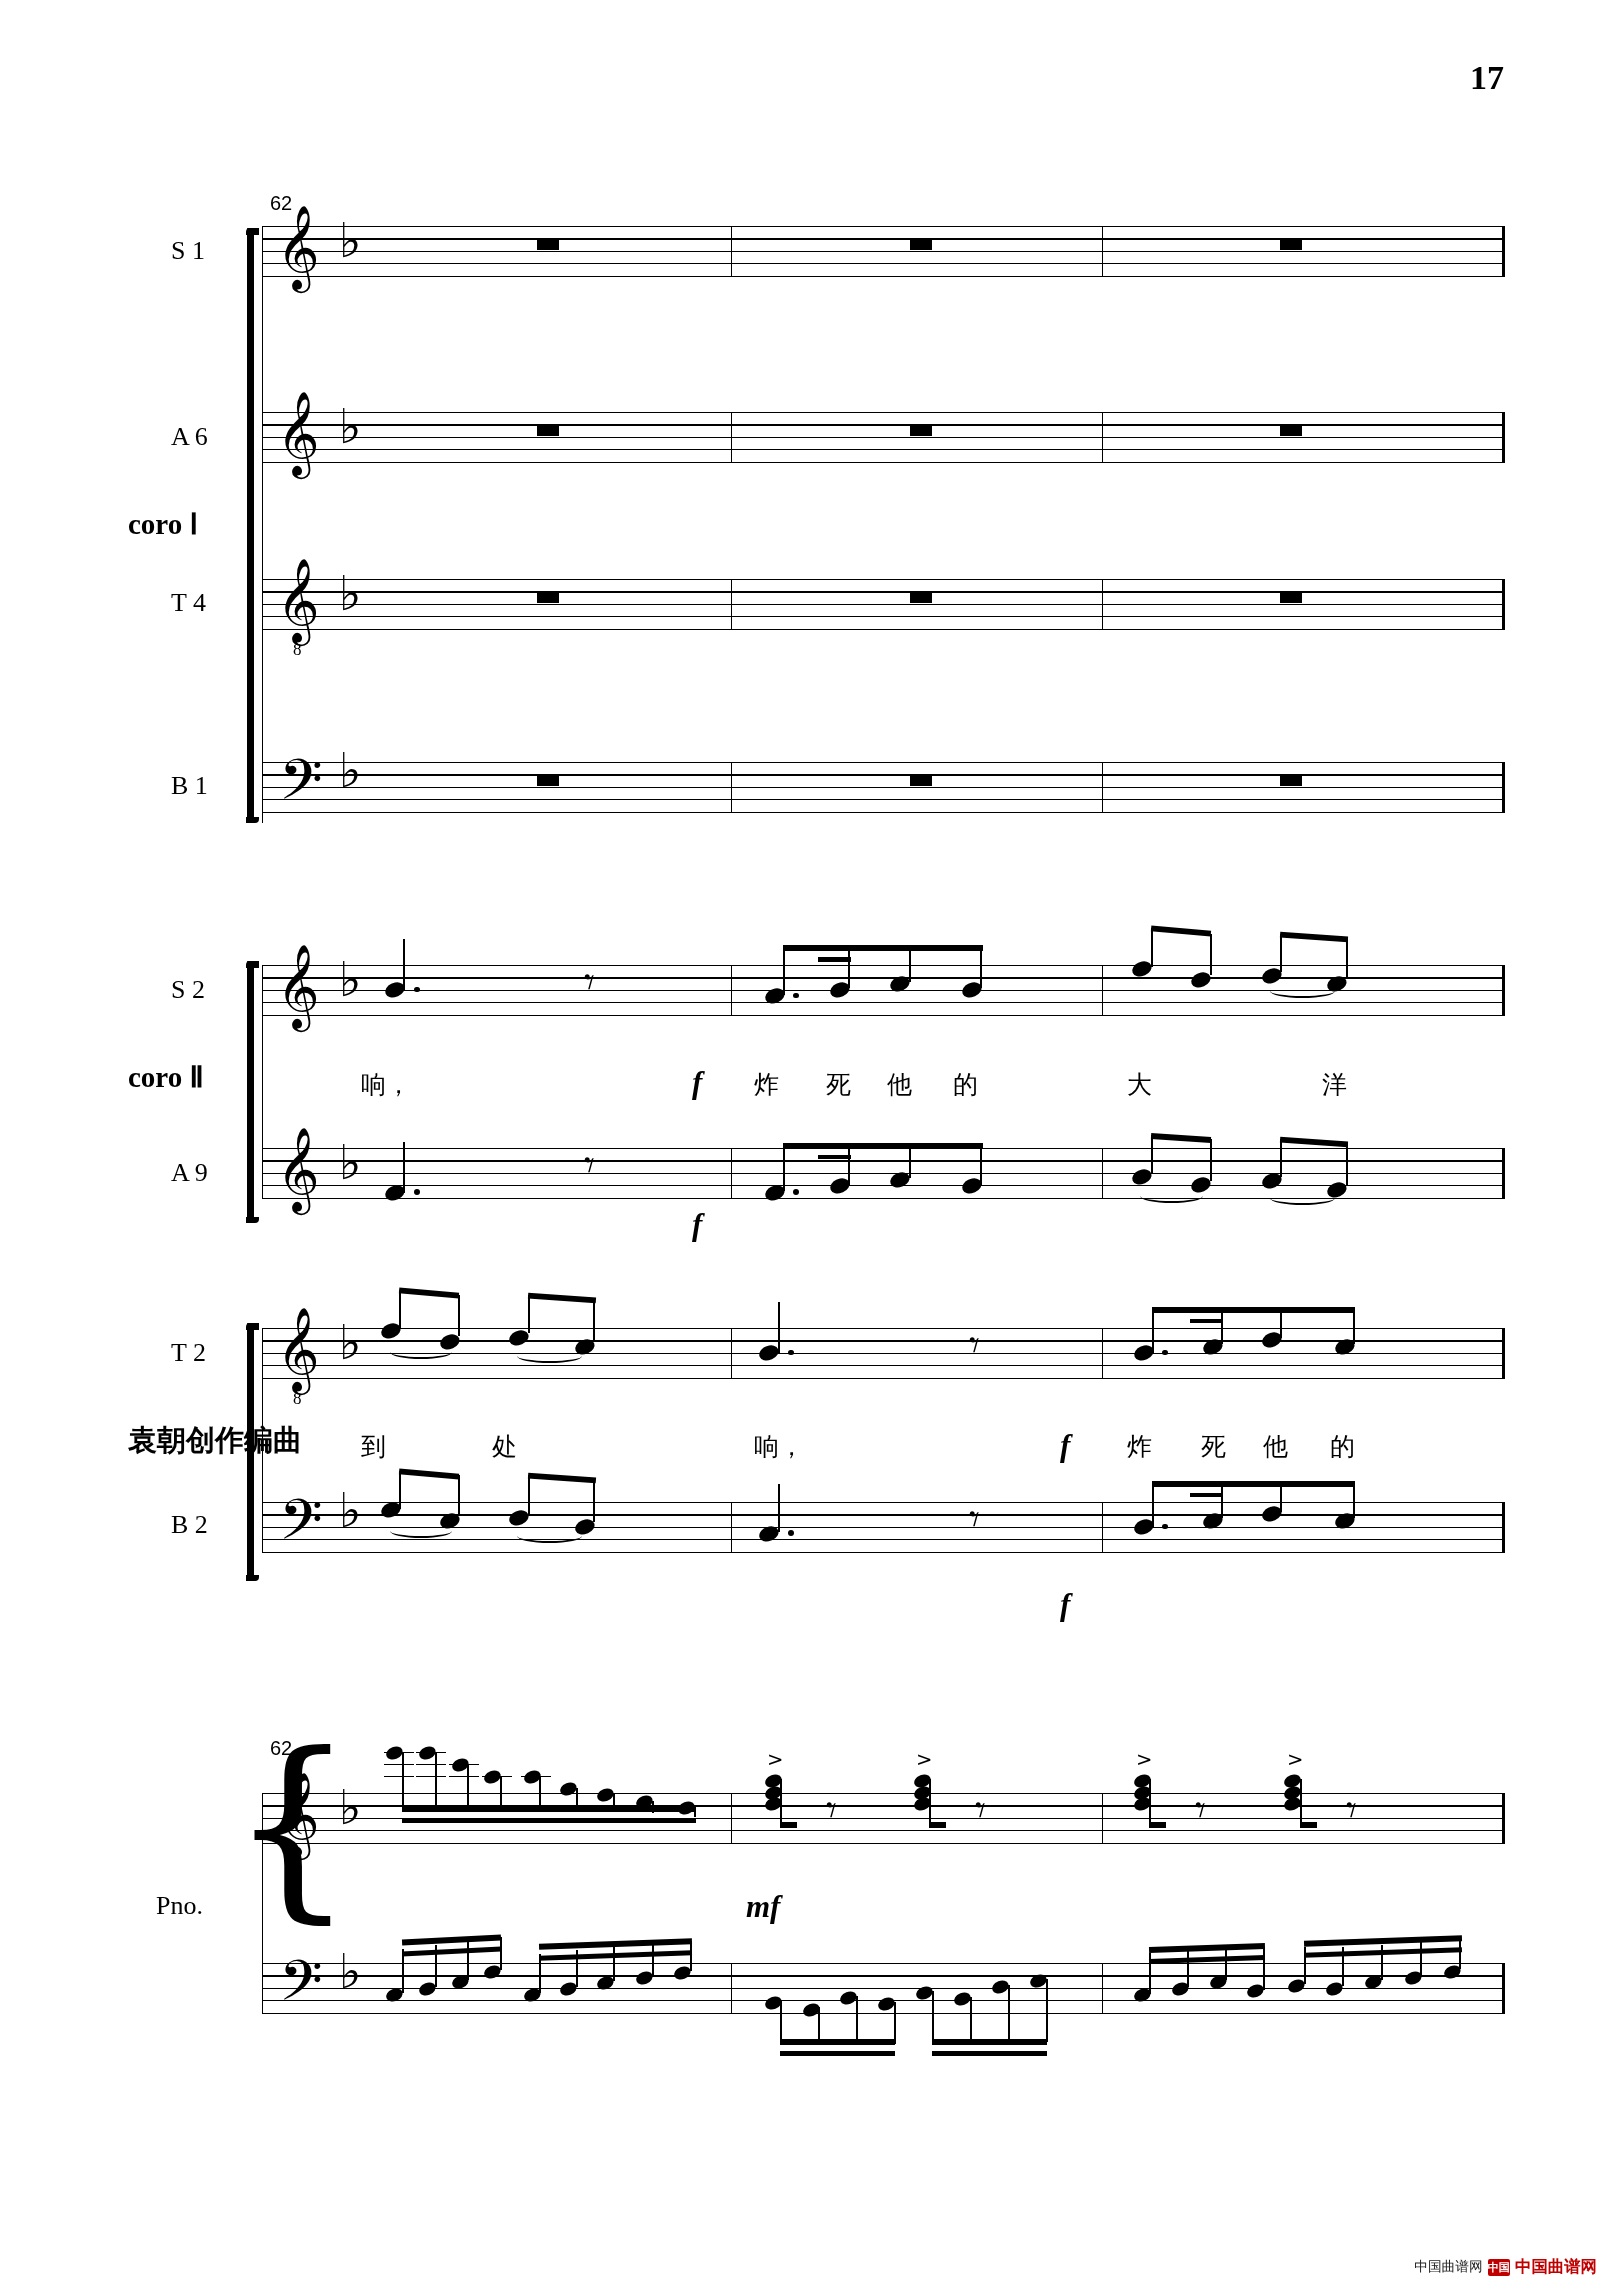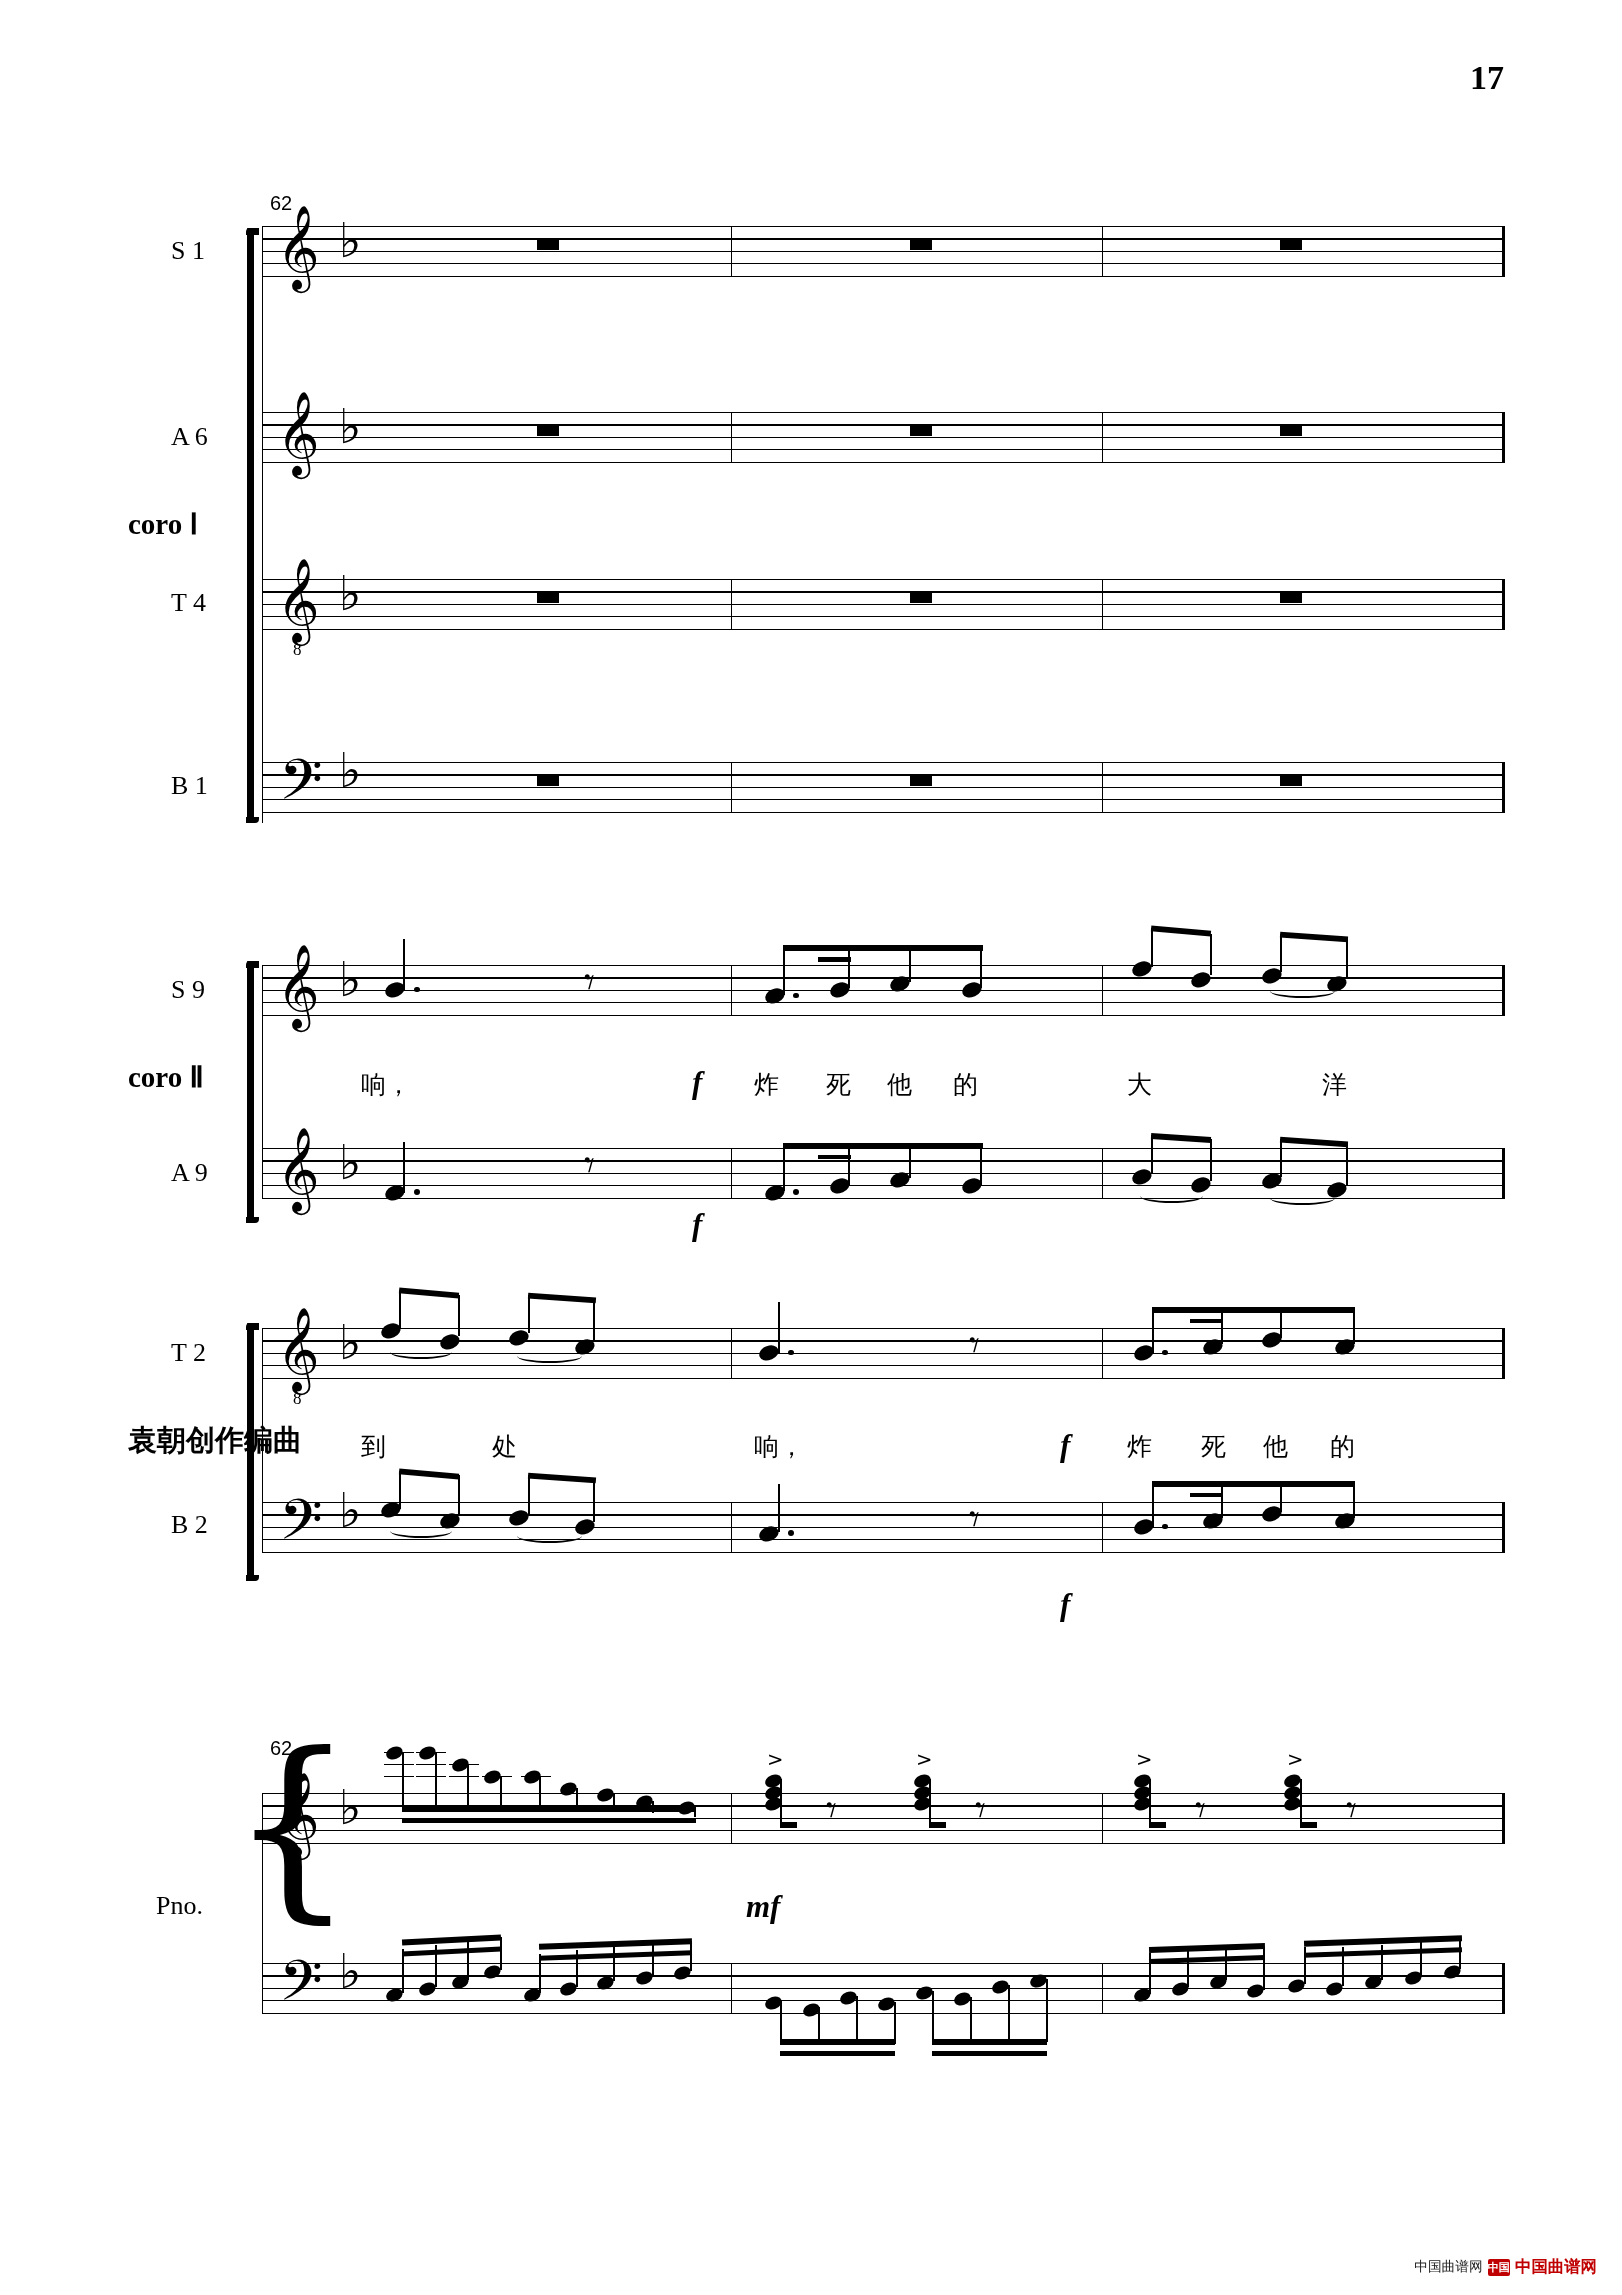--- a/index.html
+++ b/index.html
@@ -338,21 +338,21 @@
       <div class="rest-whole" style="left:648px; top:13px;"></div>
       <div class="rest-whole" style="left:1018px; top:13px;"></div>
       <div class="barline" style="left:469px; top:0; height:51px;"></div>
       <div class="barline" style="left:840px; top:0; height:51px;"></div>
       <div class="barline thick" style="left:1240px; top:0; height:51px;"></div>
     </div>
 
     <div class="group-bracket" style="left:247px; top:961px; height:262px;"></div>
     <div class="coro-label" style="left:128px; top:1060px;">coro Ⅱ</div>
 
-    <div class="part-label" style="left:171px; top:975px;">S 9</div>
+    <div class="part-label" style="left:171px; top:975px;">S 2</div>
     <div class="staff" style="top:965px;">
       <div class="line l0"></div>
         <div class="line l1"></div>
         <div class="line l2"></div>
         <div class="line l3"></div>
         <div class="line l4"></div>
       <div class="glyph clef-g" style="left:14.4px; top:-15.7px;">𝄞</div>
       <div class="glyph keysig" style="left:77px; top:-10.5px;">♭</div>
 
       <div class="note" style="left:123px; top:18.3px;"></div>

